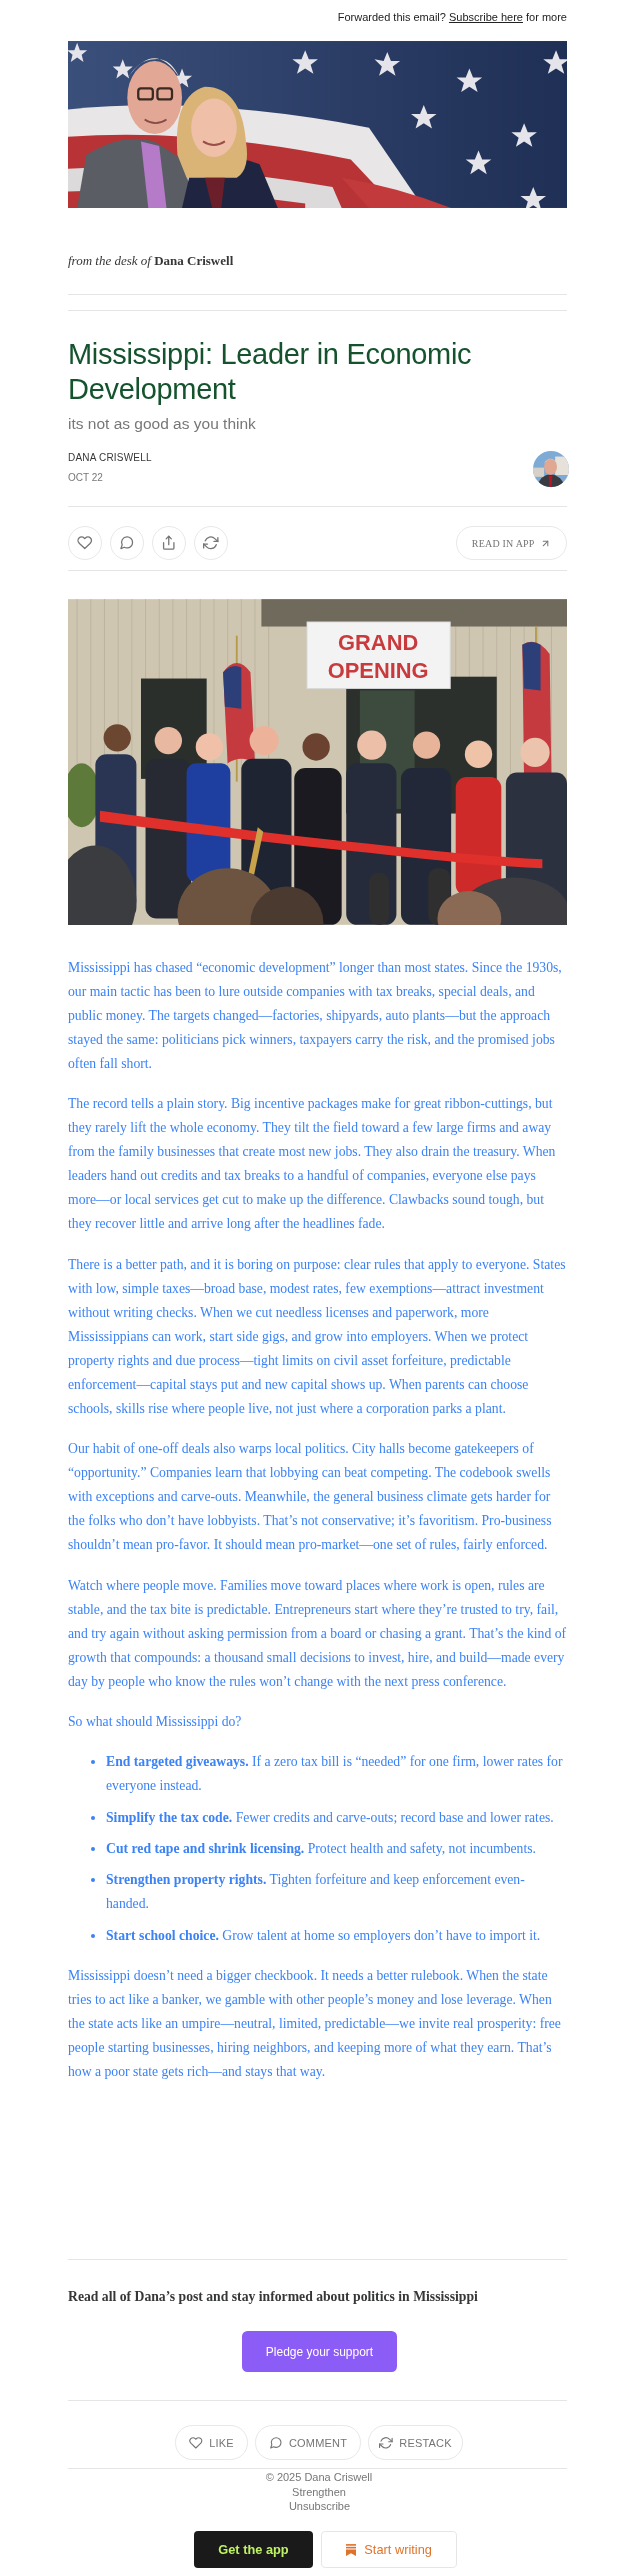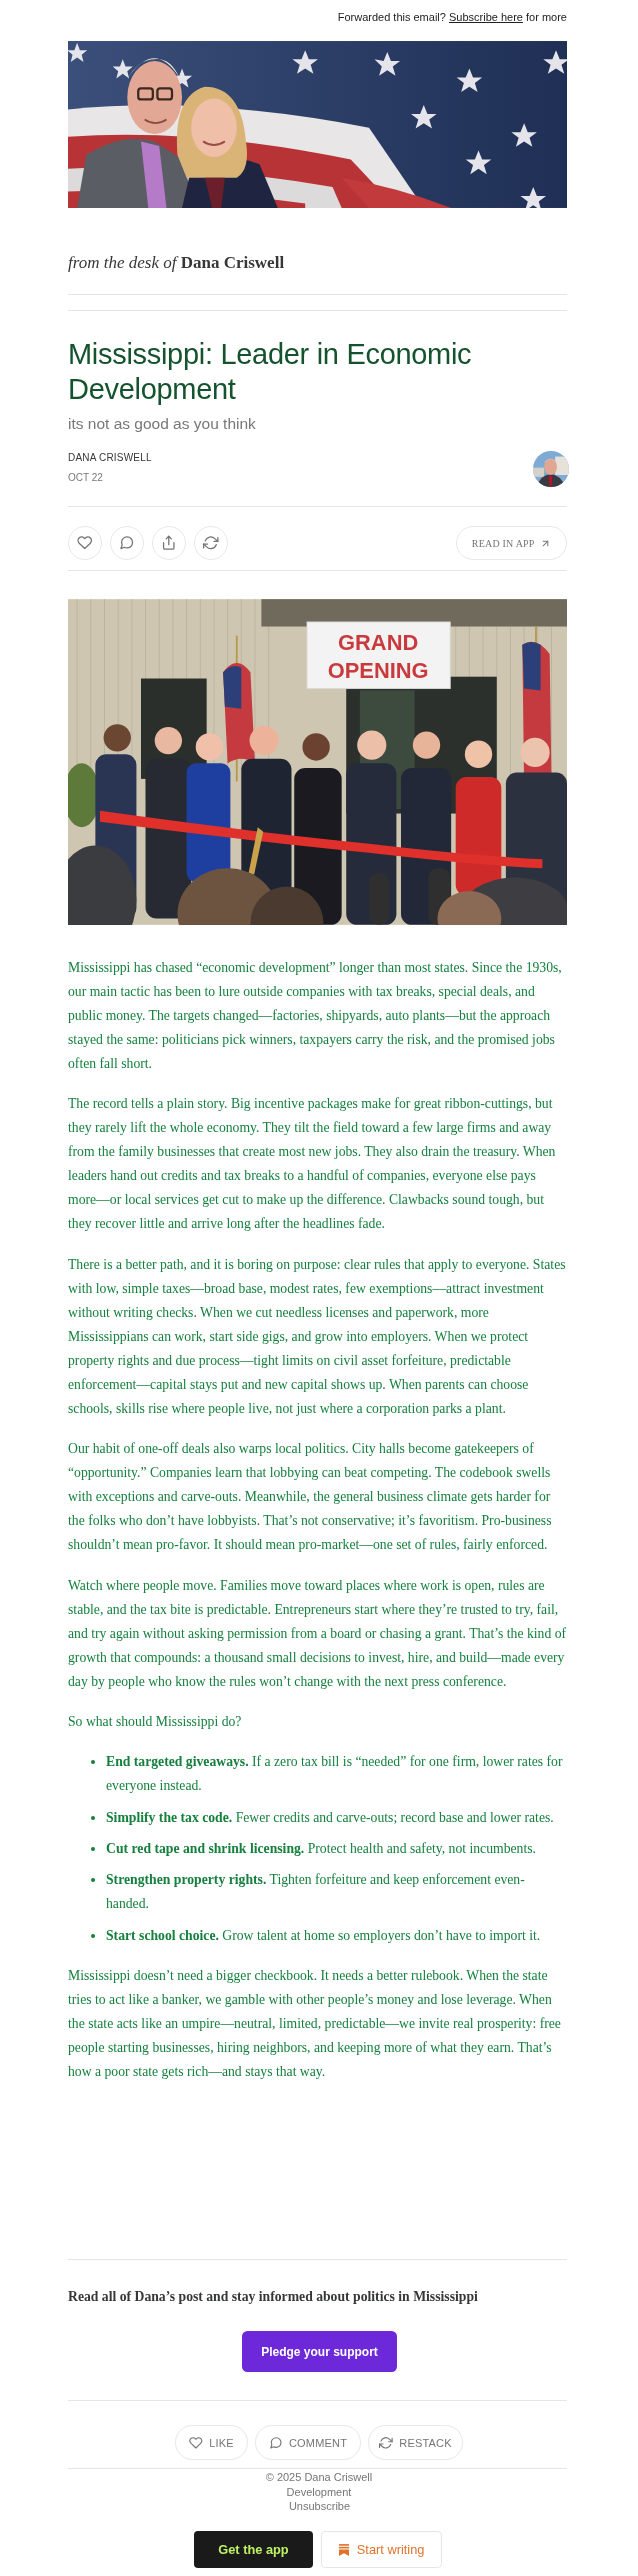--- a/index.html
+++ b/index.html
@@ -6,51 +6,51 @@
   html, body { width: 638px; background: #ffffff; }
   body { font-family: "Liberation Serif", serif; color: #363737; }
   .page { position: relative; width: 638px; height: 2576px; }
 
   .forwarded { position: absolute; top: 11px; right: 71px; font-family: "Liberation Sans", sans-serif; font-size: 11px; color: #222; }
   .forwarded a { color: #222; text-decoration: underline; }
 
   .header-img { position: absolute; left: 68px; top: 41px; width: 499px; height: 167px; overflow: hidden; }
   .main-img { position: absolute; left: 68px; top: 599px; width: 499px; height: 326px; overflow: hidden; }
 
-  .desk { position: absolute; left: 68px; top: 253px; font-size: 17px; color: #363737; }
+  .desk { position: absolute; left: 68px; top: 253px; font-size: 13px; color: #363737; }
   .desk i { font-style: italic; }
   .desk b { font-weight: bold; }
 
   .divider { position: absolute; left: 68px; width: 499px; height: 0.9px; background: #e5e5e5; }
 
   .title { position: absolute; left: 68px; top: 337px; width: 499px; font-family: "Liberation Sans", sans-serif; font-weight: normal; font-size: 29px; line-height: 35px; color: #14532d; letter-spacing: -0.3px; }
   .subtitle { position: absolute; left: 68px; top: 415px; font-family: "Liberation Sans", sans-serif; font-size: 15.5px; color: #777; }
   .author { position: absolute; left: 68px; top: 452px; font-family: "Liberation Sans", sans-serif; font-size: 10px; color: #363737; letter-spacing: 0.2px; }
   .date { position: absolute; left: 68px; top: 472px; font-family: "Liberation Sans", sans-serif; font-size: 10px; color: #777; }
   .avatar { position: absolute; left: 533px; top: 451px; width: 36px; height: 36px; border-radius: 50%; overflow: hidden; }
 
   .action-circle { position: absolute; top: 526px; width: 34px; height: 34px; border-radius: 50%; border: 0.9px solid #e8e8e8; display: flex; align-items: center; justify-content: center; background: #fff; cursor: pointer; }
   .read-app { position: absolute; left: 456px; top: 526px; width: 111px; height: 34px; border-radius: 17.3px; border: 0.9px solid #e8e8e8; display: flex; align-items: center; justify-content: center; gap: 5.5px; font-family: Liberation Serif, serif; font-size: 10px; color: #757575; letter-spacing: 0.2px; cursor: pointer; }
 
-  .body-text { position: absolute; left: 68px; width: 499px; font-size: 13.7px; line-height: 24px; color: #15803d; }
+  .body-text { position: absolute; left: 68px; width: 499px; font-size: 13.7px; line-height: 24px; color: #3b82f6; }
   .body-text p { margin: 0 0 16.4px 0; }
   .body-text ul { margin: 0 0 16.4px 0; padding-left: 38px; }
   .body-text li { margin-bottom: 7.3px; list-style: disc; }
   .body-text li b { font-weight: bold; }
 
   .cta-text { position: absolute; left: 68px; top: 2266px; font-size: 13.7px; font-weight: bold; color: #363737; }
-  .pledge { position: absolute; left: 242px; top: 2312px; width: 155px; height: 41px; border-radius: 5.5px; background: #6d28d9; color: #fff; font-family: "Liberation Sans", sans-serif; font-weight: bold; font-size: 12px; display: flex; align-items: center; justify-content: center; cursor: pointer; }
+  .pledge { position: absolute; left: 242px; top: 2312px; width: 155px; height: 41px; border-radius: 5.5px; background: #8b5cf6; color: #fff; font-family: "Liberation Sans", sans-serif; font-weight: normal; font-size: 12px; display: flex; align-items: center; justify-content: center; cursor: pointer; }
 
   .pill { position: absolute; top: 2425px; height: 35px; border-radius: 17.3px; border: 0.9px solid #e8e8e8; display: flex; align-items: center; justify-content: center; gap: 6.4px; font-family: "Liberation Sans", sans-serif; font-size: 11px; color: #757575; cursor: pointer; letter-spacing: 0.2px; }
 
   .footer-line { position: absolute; left: 0; width: 638px; text-align: center; font-family: "Liberation Sans", sans-serif; font-size: 11px; color: #777; }
   .footer-line.link { cursor: pointer; }
 
   .get-app { position: absolute; left: 194px; top: 2531px; width: 119px; height: 37px; border-radius: 4px; background: #1a1a1a; color: #bef264; font-family: "Liberation Sans", sans-serif; font-size: 12.8px; font-weight: bold; display: flex; align-items: center; justify-content: center; cursor: pointer; }
-  .start-writing { position: absolute; left: 321px; top: 2531px; width: 121px; height: 37px; border-radius: 4.6px; border: 0.9px solid #e5e5e5; background: #fff; color: #e0732c; font-family: "Liberation Sans", sans-serif; font-size: 12.8px; display: flex; align-items: center; justify-content: center; gap: 8.2px; cursor: pointer; }
+  .start-writing { position: absolute; left: 321px; top: 2531px; width: 136px; height: 37px; border-radius: 4.6px; border: 0.9px solid #e5e5e5; background: #fff; color: #e0732c; font-family: "Liberation Sans", sans-serif; font-size: 12.8px; display: flex; align-items: center; justify-content: center; gap: 8.2px; cursor: pointer; }
 </style>
 </head>
 <body>
 
 <div class="page">
 
   <div class="forwarded">
     <span>Forwarded this email?</span>
     <a>Subscribe here</a>
     <span>for more</span>
@@ -289,21 +289,21 @@
         <polyline points="23 4 23 10 17 10"></polyline>
         <polyline points="1 20 1 14 7 14"></polyline>
         <path d="M3.5 9a9 9 0 0 1 14.8-3.4L23 10M1 14l4.6 4.4A9 9 0 0 0 20.5 15"></path>
       </svg>
     <span>RESTACK</span>
   </div>
 
   <div class="divider" style="top:2468px"></div>
 
   <div class="footer-line" style="top:2471px">© 2025 Dana Criswell</div>
-  <div class="footer-line" style="top:2486px">Development</div>
+  <div class="footer-line" style="top:2486px">Strengthen</div>
   <div class="footer-line link" style="top:2500px; left:274px; width:91px;">Unsubscribe</div>
 
   <div class="get-app">Get the app</div>
   <div class="start-writing">
     <svg width="10" height="12" viewBox="0 0 11 13" xmlns="http://www.w3.org/2000/svg">
       <rect x="0" y="0" width="11" height="1.8" fill="#e0732c"></rect>
       <rect x="0" y="3" width="11" height="1.8" fill="#e0732c"></rect>
       <path d="M0 6 L11 6 L11 13 L5.5 10 L0 13 Z" fill="#e0732c"></path>
     </svg>
     <span>Start writing</span>

